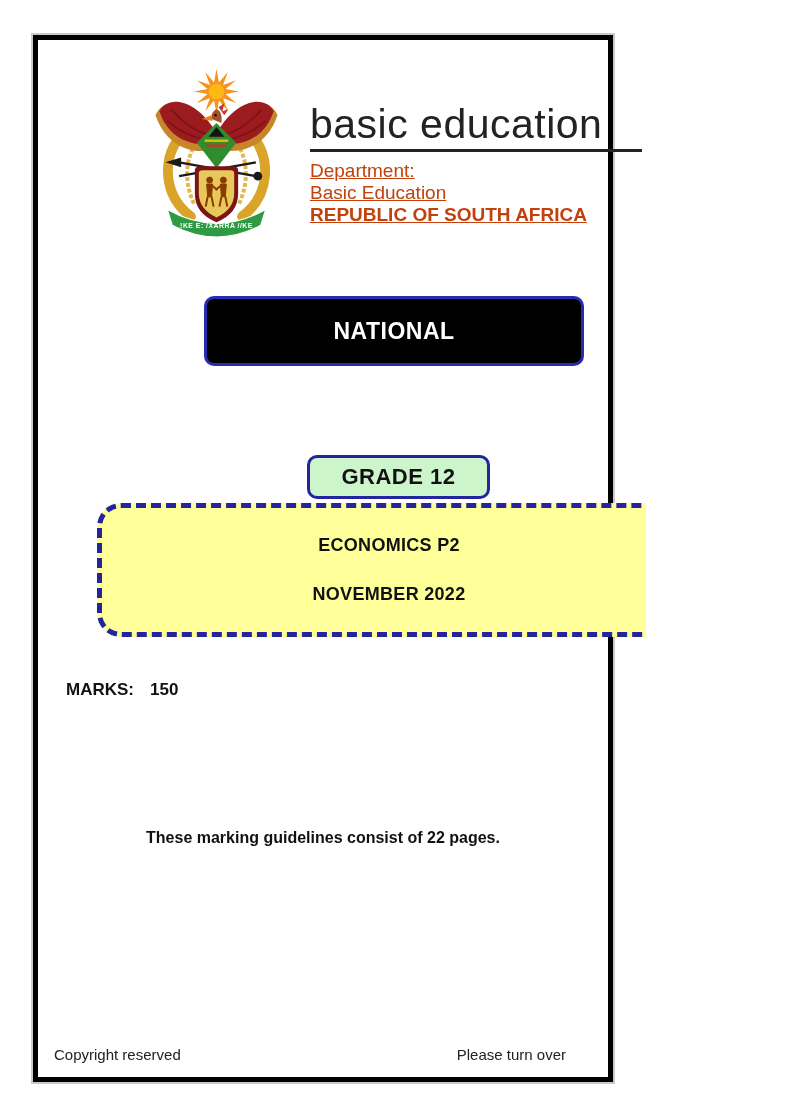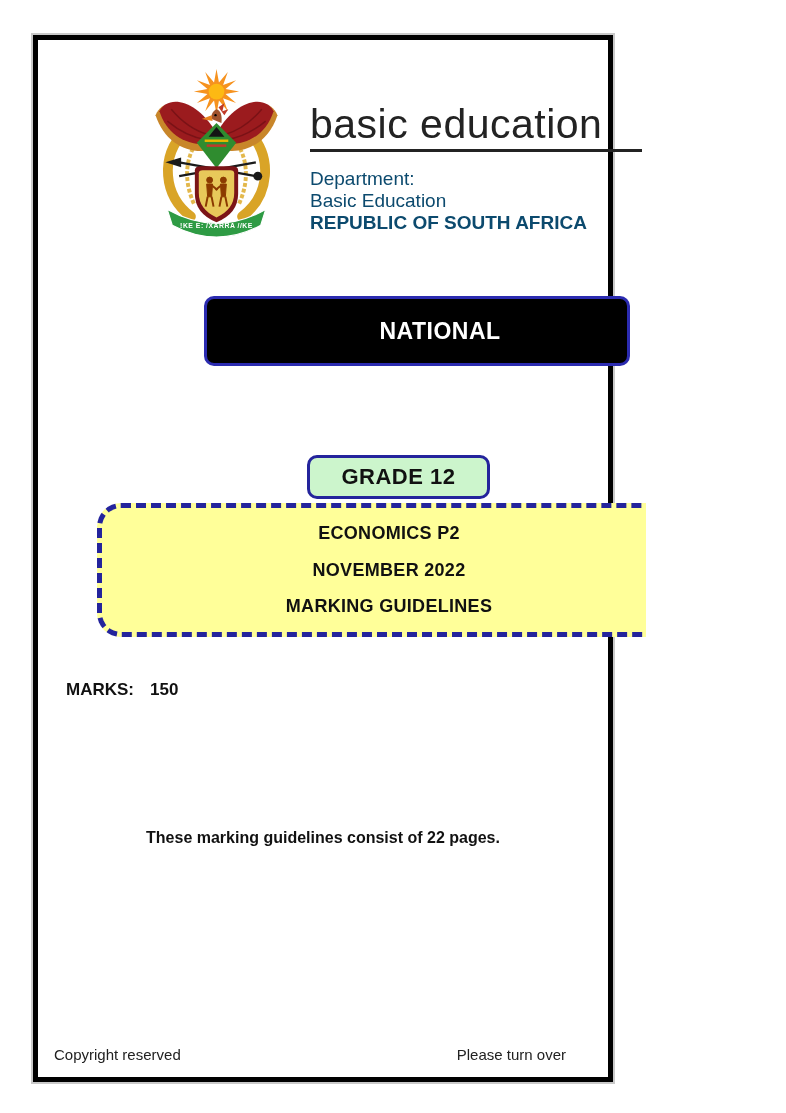--- a/index.html
+++ b/index.html
@@ -8,27 +8,27 @@
     font-family:"Liberation Sans", sans-serif;color:#1a1a1a;overflow:hidden;
   }
   .frame{
     position:absolute;left:33px;top:35px;right:33px;bottom:31px;
     border:5px solid #000;box-shadow:0 0 0 2px #c9c9c9;
   }
   .logo-svg{position:absolute;left:147px;top:66px;}
   .brandtext{position:absolute;left:310px;top:102px;}
   .wordmark{font-size:41px;font-weight:400;color:#232323;letter-spacing:0.5px;line-height:44px;}
   .rule{width:332px;border-bottom:3px solid #232323;margin-top:3px;}
-  .dept{margin-top:16px;font-size:19px;line-height:22px;color:#0c4a6e;}
+  .dept{margin-top:8px;font-size:19px;line-height:22px;color:#c2410c;text-decoration:underline;}
   .dept .bold{font-weight:bold;font-size:19px;}
   .nsc{
     position:absolute;left:204px;top:296px;width:374px;height:64px;
     background:#000;border:3px solid #2b2bb0;border-radius:10px;
     display:flex;flex-direction:column;justify-content:center;align-items:center;
-    color:#fff;font-weight:bold;font-size:23px;line-height:28px;letter-spacing:0.5px;text-align:center;padding-left:46px;
+    color:#fff;font-weight:bold;font-size:23px;line-height:28px;letter-spacing:0.5px;text-align:center;
   }
   .grade{
     position:absolute;left:307px;top:415px;width:177px;height:38px;
     background:#ccf5cc;border:3px solid #24249c;border-radius:10px;
     display:flex;justify-content:center;align-items:center;
     font-weight:bold;font-size:22px;color:#111;letter-spacing:0.5px;margin-top:40px;
   }
   .exam{
     position:absolute;left:97px;top:503px;width:574px;height:124px;
     background:#ffff99;border:5px dashed #24249c;border-radius:24px;
@@ -122,21 +122,20 @@
     <div>NATIONAL</div>
   </div>
 
   <div class="grade">
     <span>GRADE 12</span>
   </div>
 
   <div class="exam">
     <div>ECONOMICS P2</div>
     <div>NOVEMBER 2022</div>
-    <div>MARKING GUIDELINES</div>
   </div>
 
   <div class="marks">
     <span>MARKS:</span><span class="val">150</span>
   </div>
 
   <div class="note">These marking guidelines consist of 22 pages.</div>
 
   <div class="foot left">Copyright reserved</div>
   <div class="foot right">Please turn over</div>

